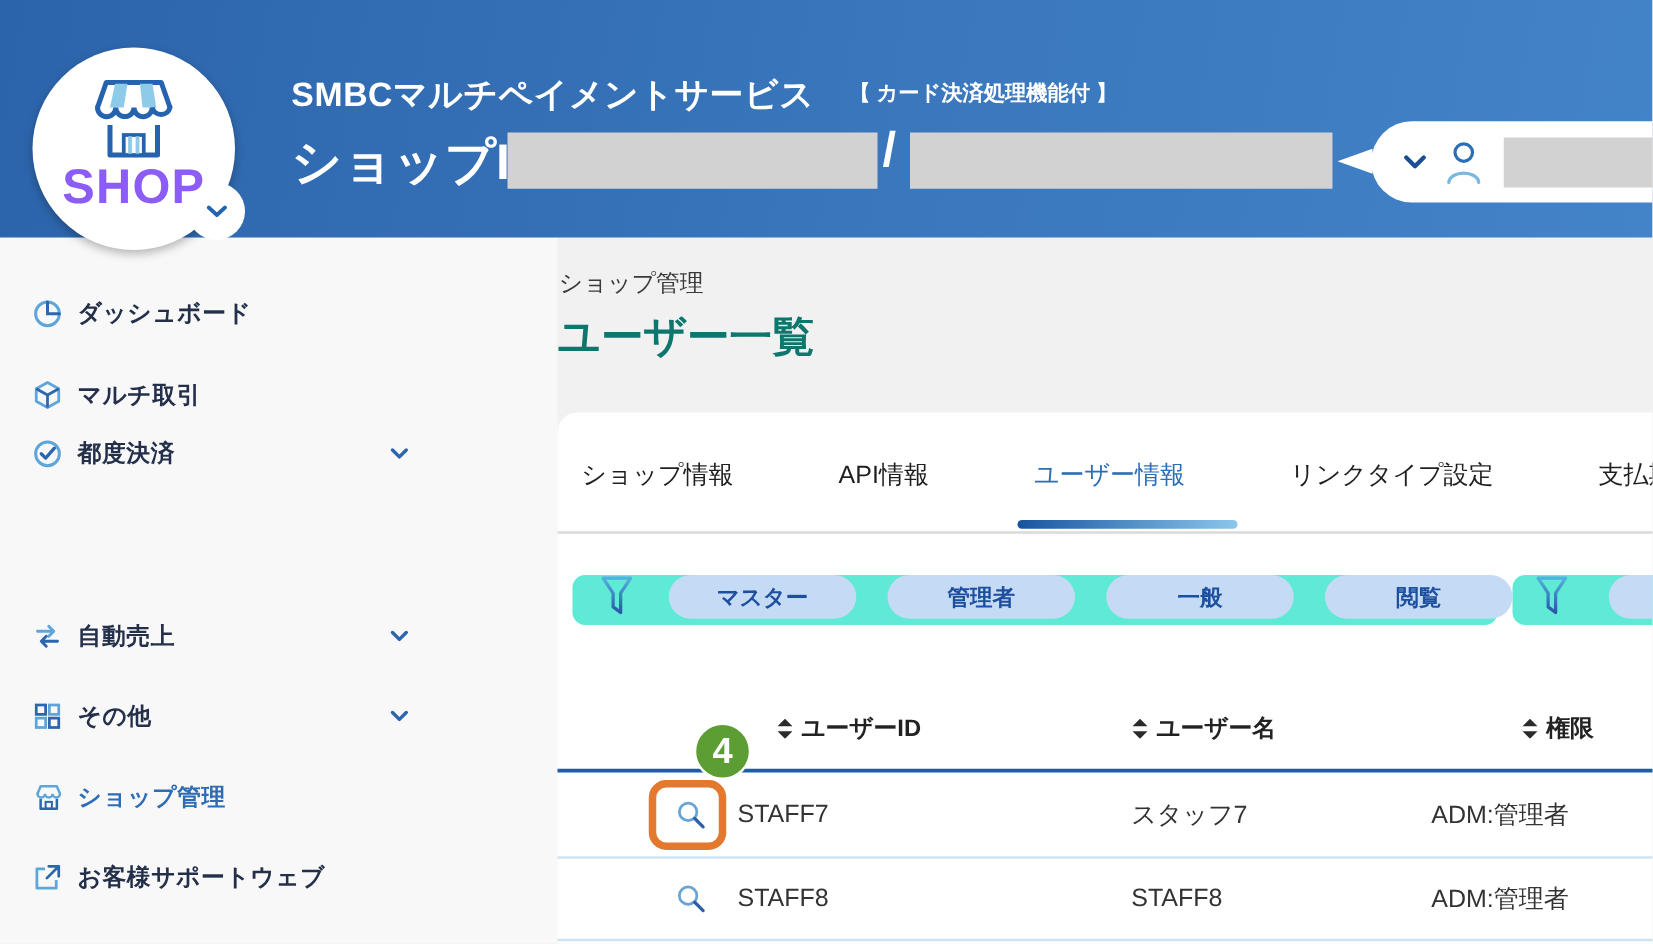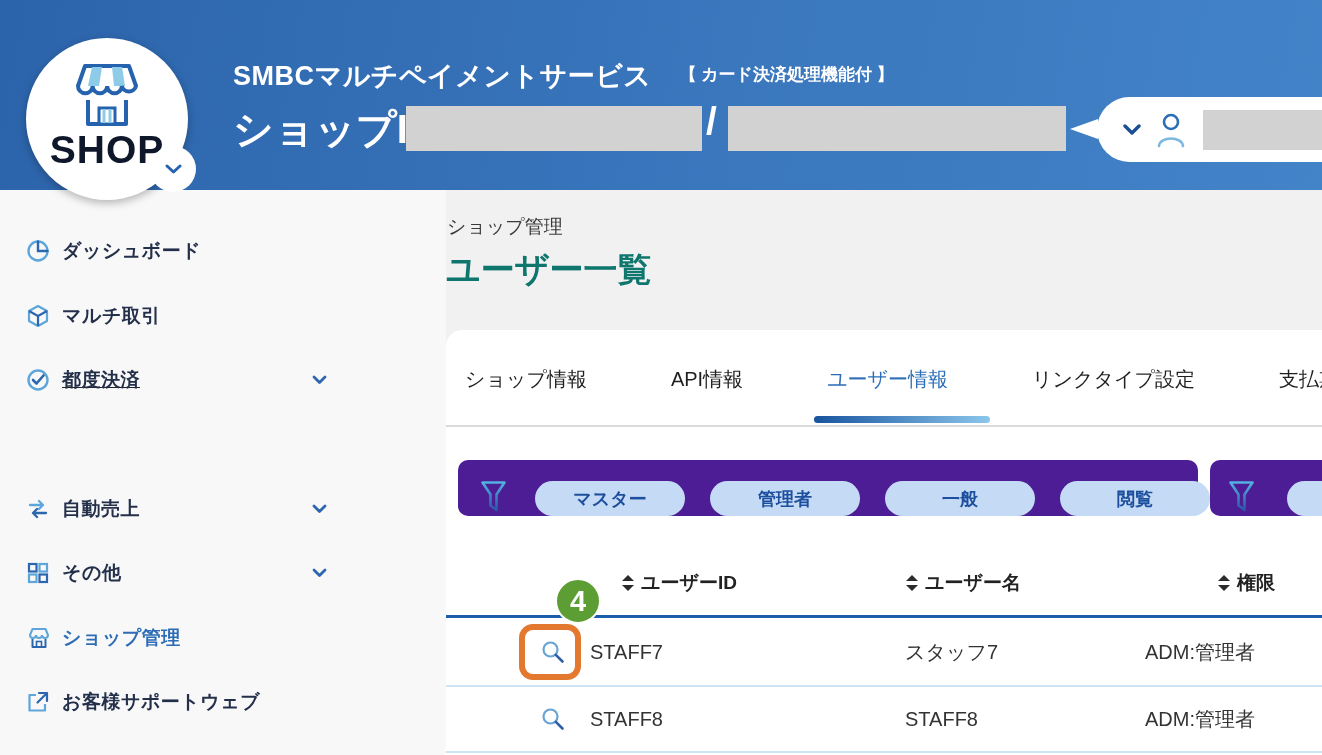--- a/index.html
+++ b/index.html
@@ -19,21 +19,21 @@
     z-index:4;
   }
   .logo-circle {
     position:absolute; left:26px; top:38px; width:162px; height:162px;
     background:#fff; border-radius:50%;
     box-shadow:0 3px 8px rgba(0,0,0,.28);
     z-index:6; text-align:center;
   }
   .logo-circle .store-art { margin:20px auto 0; width:86px; }
   .logo-text {
-    font-size:39px; font-weight:700; color:#0f172a; letter-spacing:1px;
+    font-size:39px; font-weight:700; color:#8b5cf6; letter-spacing:1px;
     margin-top:-2px;
   }
   .logo-mini-circle {
     position:absolute; left:124px; top:108px; width:46px; height:46px;
     background:#fff; border-radius:50%;
     display:flex; align-items:center; justify-content:center;
   }
   .title-block { position:absolute; left:233px; top:58px; }
   .service-line { display:flex; align-items:center; }
   .service-title { color:#fff; font-size:27px; font-weight:700; letter-spacing:.5px; }
@@ -85,22 +85,22 @@
   .tab { font-size:20px; color:#1f1f1f; cursor:pointer; white-space:nowrap; }
   .tab.active { color:#2d6fb7; }
   .tab-underline {
     position:absolute; left:368px; top:86px; width:176px; height:7px;
     border-radius:4px;
     background:linear-gradient(90deg,#17549f,#8cc6ec);
   }
   .tabs-divider { position:absolute; left:0; top:95px; width:900px; height:2px; background:#dadada; }
 
   .filter-group {
-    position:absolute; top:130px; height:56px; background:#4c1d95; border-radius:10px;
-    display:flex; align-items:flex-end;
+    position:absolute; top:130px; height:40px; background:#5eead4; border-radius:10px;
+    display:flex; align-items:flex-start;
   }
   .filter-group.g1 { left:12px; width:740px; padding-left:22px; }
   .filter-group.g2 { left:764px; width:600px; padding-left:18px; }
   .chip {
     width:150px; height:35px; border-radius:18px; background:#c5daf4;
     color:#1d4f9e; font-size:18px; font-weight:700;
     display:flex; align-items:center; justify-content:center;
     cursor:pointer; flex:0 0 auto; overflow:hidden; white-space:nowrap;
   }
   .g1 .funnel { margin-right:28px; }
@@ -201,21 +201,21 @@
   <div class="side-item" style="top:109px;">
     <span class="icn">
       <svg width="24" height="24" viewBox="0 0 24 24">
         <path d="M12 2 L21 7 V17 L12 22 L3 17 V7 Z" stroke="#5ea6da" stroke-width="2.2" fill="none" stroke-linejoin="round"></path>
         <path d="M3 7 L12 12 L21 7 M12 12 V22" stroke="#2b66ae" stroke-width="2.2" fill="none" stroke-linejoin="round"></path>
       </svg>
     </span>
     <span class="side-label">マルチ取引</span>
   </div>
 
-  <div class="side-item" style="top:173px;text-decoration:underline;">
+  <div class="side-item" style="top:156px;">
     <span class="icn">
       <svg width="24" height="24" viewBox="0 0 24 24">
         <circle cx="12" cy="12" r="9.5" stroke="#5ea6da" stroke-width="2.4" fill="none"></circle>
         <path d="M7 12 L10.5 15.5 L17.5 7.5" stroke="#2b66ae" stroke-width="2.6" fill="none" stroke-linecap="round" stroke-linejoin="round"></path>
       </svg>
     </span>
     <span class="side-label">都度決済</span>
     <span class="side-chevron">
       <svg width="15" height="10" viewBox="0 0 15 10">
           <path d="M2 2 L7.5 7.5 L13 2" stroke="#2b66ae" stroke-width="2.8" fill="none" stroke-linecap="round" stroke-linejoin="round"></path>

